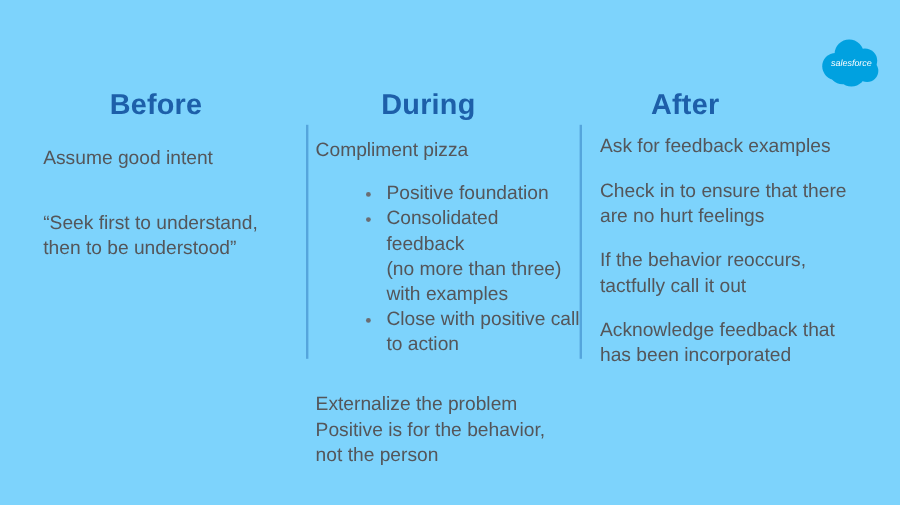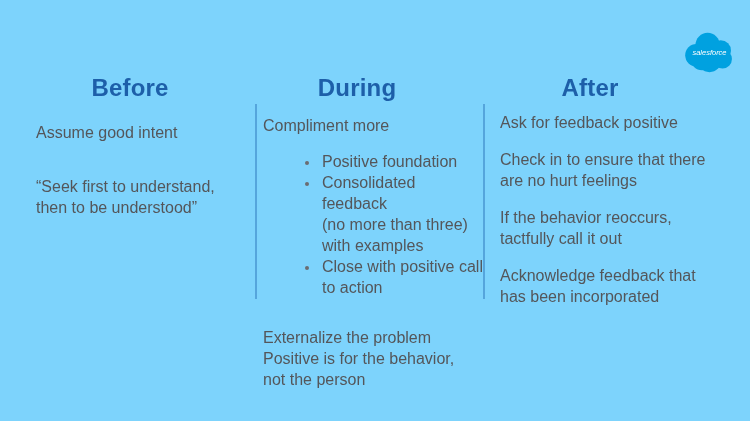--- a/index.html
+++ b/index.html
@@ -21,21 +21,21 @@
     top: 74px;
     width: 160px;
     text-align: center;
     font-size: 24px;
     font-weight: bold;
     color: #1d5fa9;
     letter-spacing: 0.2px;
   }
   .title-before { left: 50px; }
   .title-during { left: 277px; }
-  .title-after  { left: 510px; }
+  .title-after  { left: 491px; }
 
   .divider {
     position: absolute;
     top: 104px;
     width: 2px;
     height: 195px;
     background: #55a5dc;
   }
   .divider-left  { left: 255px; }
   .divider-right { left: 483px; }
@@ -107,36 +107,36 @@
   <div class="divider divider-left"></div>
   <div class="divider divider-right"></div>
 
   <div class="col col-before">
     <p>Assume good intent</p>
     <p>“Seek first to understand,
 then to be understood”</p>
   </div>
 
   <div class="col col-during">
-    <p class="p-intro">Compliment more</p>
+    <p class="p-intro">Compliment pizza</p>
     <ul>
       <li>Positive foundation</li>
       <li>Consolidated feedback
 (no more than three)
 with examples</li>
       <li>Close with positive call
 to action</li>
     </ul>
     <p class="p-mid">Externalize the problem</p>
     <p>Positive is for the behavior,
 not the person</p>
   </div>
 
   <div class="col col-after">
-    <p>Ask for feedback positive</p>
+    <p>Ask for feedback examples</p>
     <p>Check in to ensure that there
 are no hurt feelings</p>
     <p>If the behavior reoccurs,
 tactfully call it out</p>
     <p>Acknowledge feedback that
 has been incorporated</p>
   </div>
 
 </div>
 

